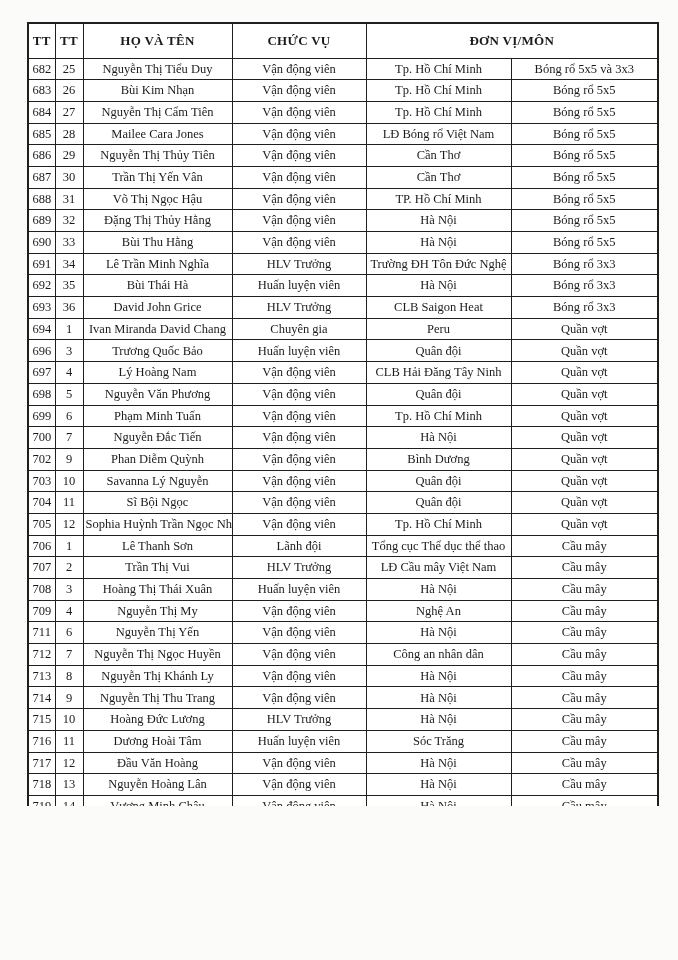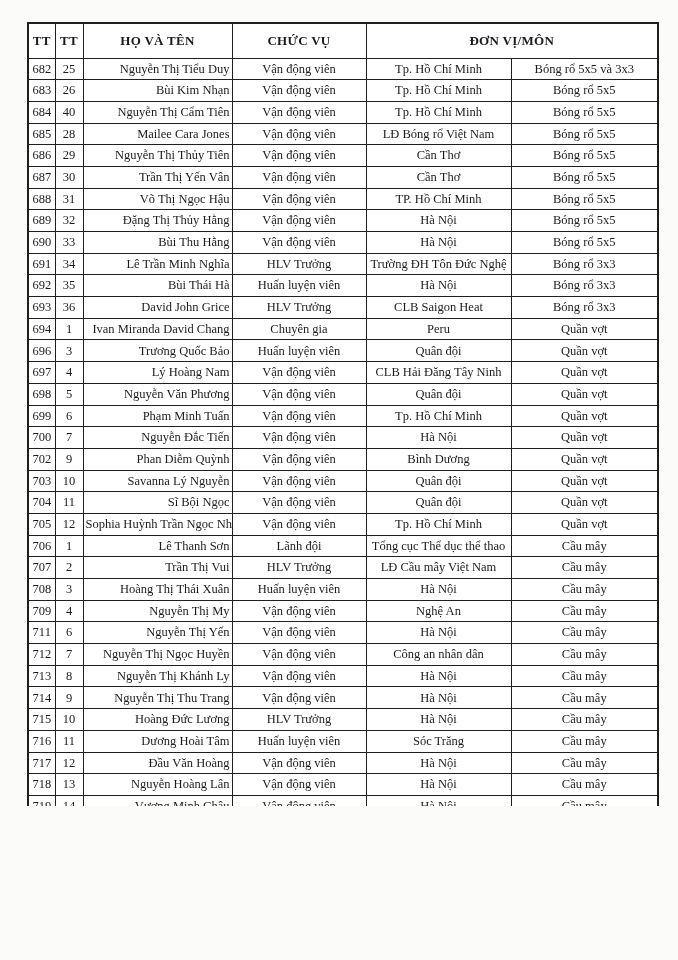--- a/index.html
+++ b/index.html
@@ -37,21 +37,21 @@
   table.roster td {
     height: 21.7px;
     font-size: 12.5px;
     line-height: 1;
     vertical-align: middle;
     white-space: nowrap;
     overflow: hidden;
     padding: 0 2px;
   }
   td.c-num   { text-align: center; }
-  td.c-name  { text-align: right; padding-left: 4px; }
+  td.c-name  { text-align: center; padding-left: 4px; }
   td.c-role  { text-align: center; }
   td.c-unit  { text-align: center; }
   td.c-sport { text-align: center; }
   .page-number {
     position: absolute;
     left: 0; top = 0;
     top: 922px;
     width: 678px;
     text-align: center;
     font-size: 12.5px;
@@ -95,21 +95,21 @@
     <td class="c-num">683</td>
     <td class="c-num">26</td>
     <td class="c-name">Bùi Kim Nhạn</td>
     <td class="c-role">Vận động viên</td>
     <td class="c-unit">Tp. Hồ Chí Minh</td>
     <td class="c-sport">Bóng rổ 5x5</td>
   </tr>
 
   <tr>
     <td class="c-num">684</td>
-    <td class="c-num">40</td>
+    <td class="c-num">27</td>
     <td class="c-name">Nguyễn Thị Cẩm Tiên</td>
     <td class="c-role">Vận động viên</td>
     <td class="c-unit">Tp. Hồ Chí Minh</td>
     <td class="c-sport">Bóng rổ 5x5</td>
   </tr>
 
   <tr>
     <td class="c-num">685</td>
     <td class="c-num">28</td>
     <td class="c-name">Mailee Cara Jones</td>

